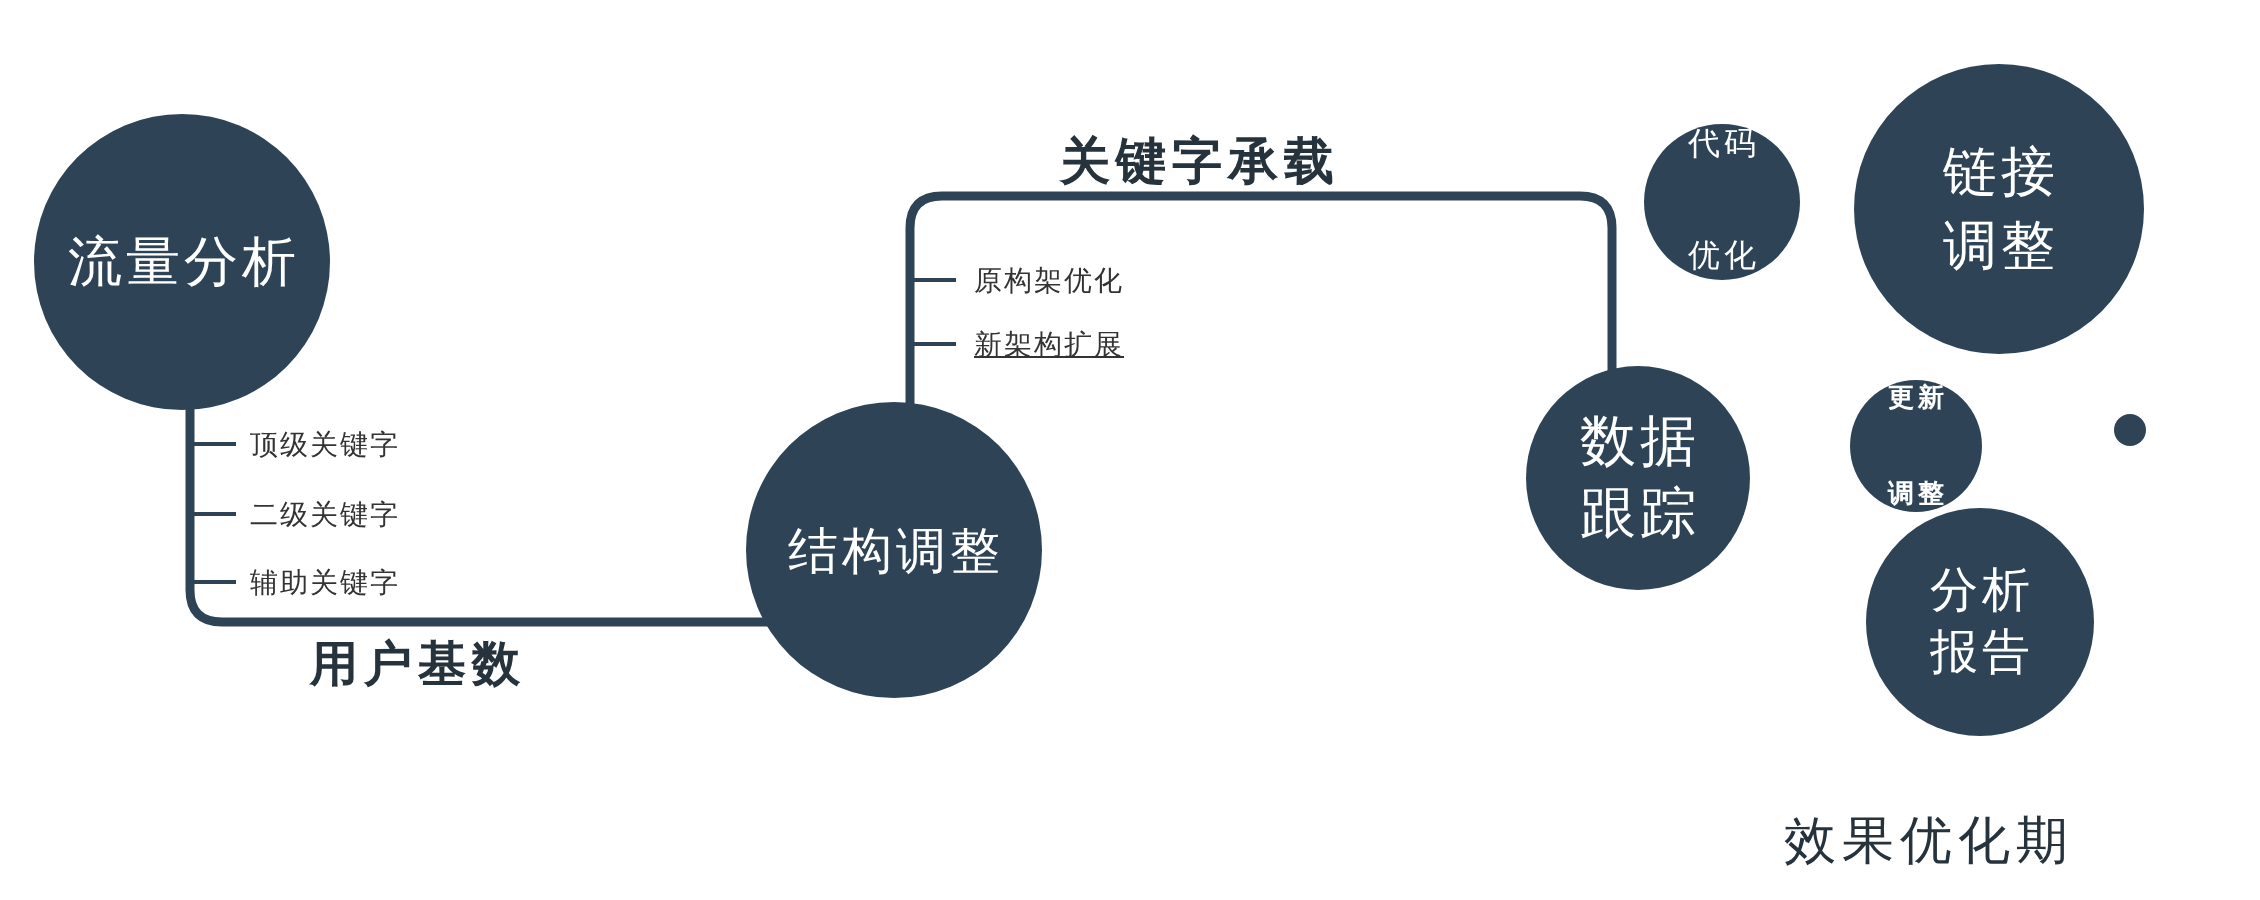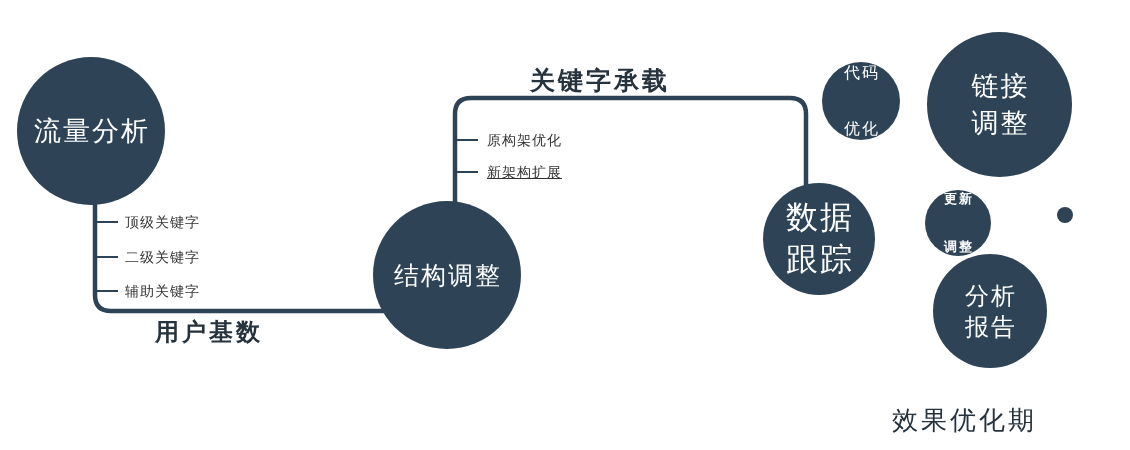--- a/index.html
+++ b/index.html
@@ -14,21 +14,21 @@
   .connectors .tick { stroke-width:2px; }
 
   .circle {
     position:absolute; border-radius:50%; background:var(--accent,#2E4456);
     color:#ffffff; display:flex; flex-direction:column; align-items:center;
     justify-content:center; text-align:center; letter-spacing:2px;
     padding-left:2px; box-sizing:border-box;
   }
   .c-traffic   { left:17px;  top:57px;  width:148px; height:148px; font-size:27px; }
   .c-structure { left:373px; top:201px; width:148px; height:148px; font-size:25px; }
-  .c-tracking  { left:763px; top:183px; width:112px; height:112px; font-size:32px; line-height:1.3; }
+  .c-tracking  { left:763px; top:183px; width:112px; height:112px; font-size:28px; line-height:1.3; }
   .c-code      { left:822px; top:62px;  width:78px;  height:78px;  font-size:16px; line-height:1.35;justify-content:space-between; }
   .c-link      { left:927px; top:32px;  width:145px; height:145px; font-size:27px; line-height:1.35; }
   .c-update    { left:925px; top:190px; width:66px;  height:66px;  font-size:13px; font-weight:bold; line-height:1.4;justify-content:space-between; }
   .c-report    { left:933px; top:254px; width:114px; height:114px; font-size:24px; line-height:1.3; }
   .dot         { position:absolute; left:1057px; top:207px; width:16px; height:16px;
                  border-radius:50%; background:var(--accent,#2E4456); }
 
   .edge-label {
     position:absolute; color:var(--ink,#26323C); font-weight:bold; letter-spacing:3px;
   }

